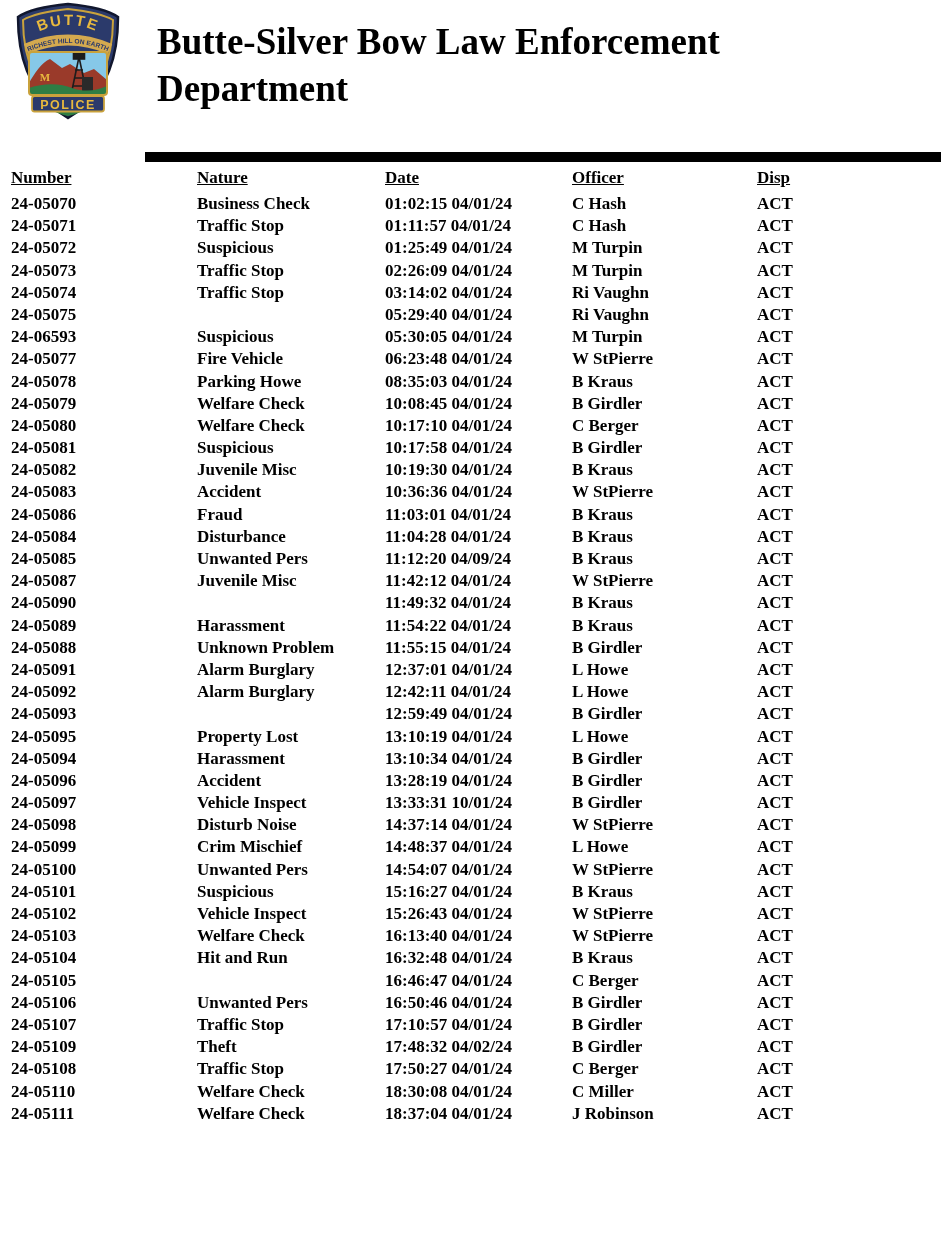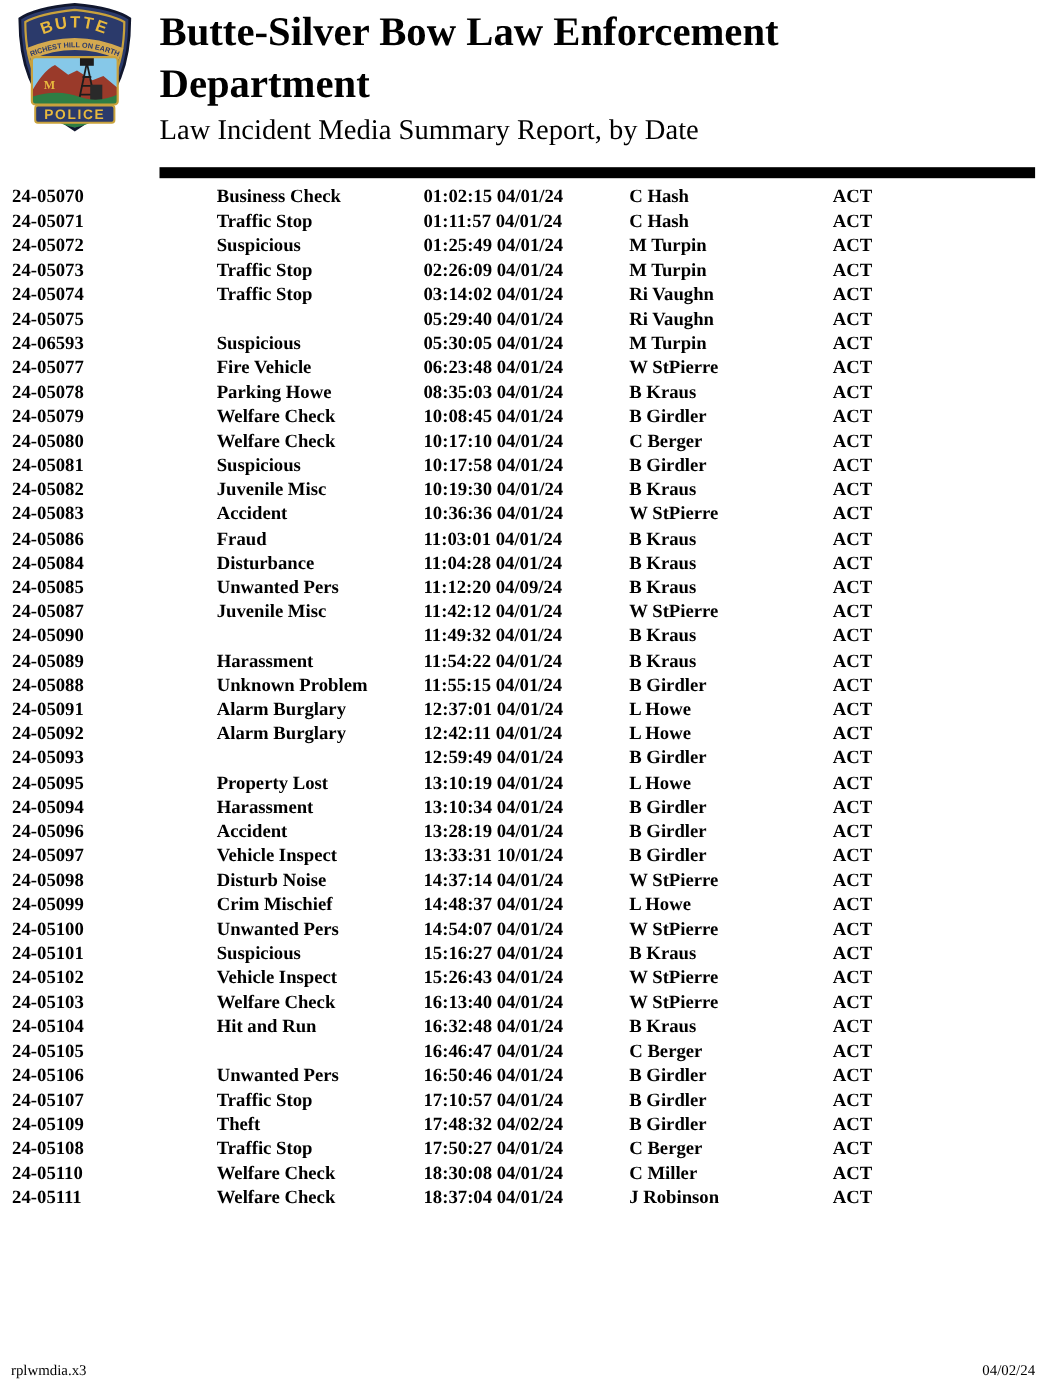--- a/index.html
+++ b/index.html
@@ -3,21 +3,21 @@
 <meta charset="utf-8">
 <style>
   html,body{margin:0;padding:0;background:#ffffff;}
   .page{
     position:relative;width:949px;height:1260px;background:#ffffff;
     font-family:"Liberation Serif","DejaVu Serif",serif;color:#000;overflow:hidden;
   }
   .badge{position:absolute;left:12px;top:2px;}
   .titles{position:absolute;left:145px;top:0;width:690px;}
   .page-title{
-    font-size:37px;font-weight:bold;line-height:47px;margin:0;padding-top:6px;
+    font-size:37px;font-weight:bold;line-height:47px;margin:12px;padding-top:6px;
     letter-spacing:0px;
   }
   .page-subtitle{font-size:26px;line-height:30px;margin-top:3px;}
   .divider-bar{position:absolute;left:145px;top:152px;width:796px;height:10px;background:#000;}
   .report-table{position:absolute;left:0;top:168px;width:949px;font-size:17px;}
   .thead,.tr{
     display:grid;grid-template-columns:186px 188px 187px 185px 1fr;
     padding-left:11px;
   }
   .thead{height:25px;}
@@ -75,26 +75,32 @@
     <rect x="17" y="50" width="78" height="43" rx="3" fill="none" stroke-width="2" stroke="#c9a23c"></rect>
 
     <path d="M22,95 C32,105 44,112 56,114 C68,112 80,105 90,95 Z" fill="#2e7d44"></path>
 
     <rect x="20" y="94" width="72" height="15.5" rx="2.5" stroke="#c9a23c" stroke-width="1.8" fill="#2b3a6b"></rect>
     <text x="56" y="106.5" text-anchor="middle" font-size="12.5" font-weight="bold" letter-spacing="1.5" style="font-family:'Liberation Sans',sans-serif;" fill="#e8b93e">POLICE</text>
   </svg>
 
   <div class="titles">
     <h1 class="page-title">Butte-Silver Bow Law Enforcement Department</h1>
-    <div class="page-subtitle">Law Incident Media Summary Report, by Date</div>
   </div>
 
   <div class="divider-bar"></div>
 
   <div class="report-table">
+    <div class="thead" id="thead">
+        <div class="th"><span>Number</span></div>
+        <div class="th"><span>Nature</span></div>
+        <div class="th"><span>Date</span></div>
+        <div class="th"><span>Officer</span></div>
+        <div class="th"><span>Disp</span></div>
+      </div>
     <div id="tbody">
         <div class="tr">
           <span class="td">24-05070</span>
           <span class="td">Business Check</span>
           <span class="td">01:02:15 04/01/24</span>
           <span class="td">C Hash</span>
           <span class="td">ACT</span>
         </div>
         <div class="tr">
           <span class="td">24-05071</span>
@@ -379,18 +385,14 @@
         <div class="tr">
           <span class="td">24-05111</span>
           <span class="td">Welfare Check</span>
           <span class="td">18:37:04 04/01/24</span>
           <span class="td">J Robinson</span>
           <span class="td">ACT</span>
         </div>
       </div>
   </div>
 
-  <div class="footer">
-    <span>rplwmdia.x3</span>
-    <span>04/02/24</span>
-  </div>
 
 </div>
 
 </body></html>

